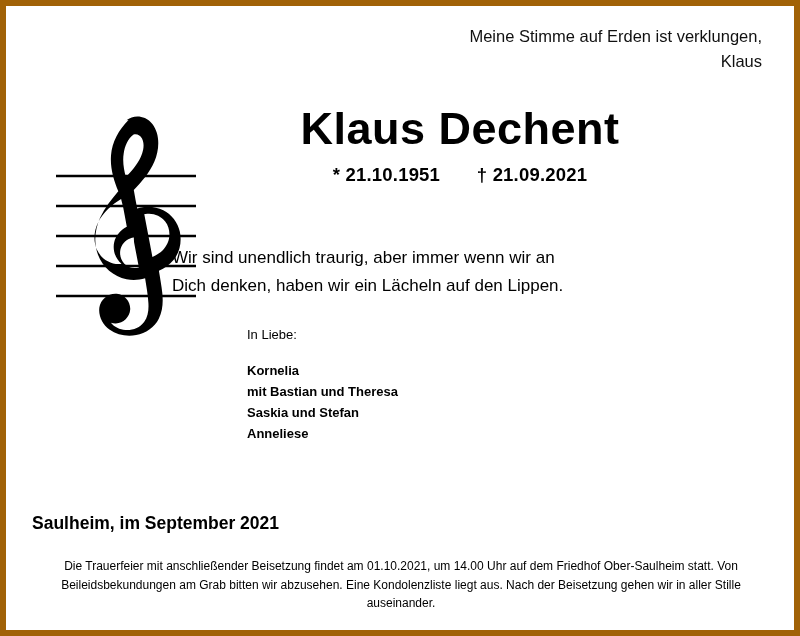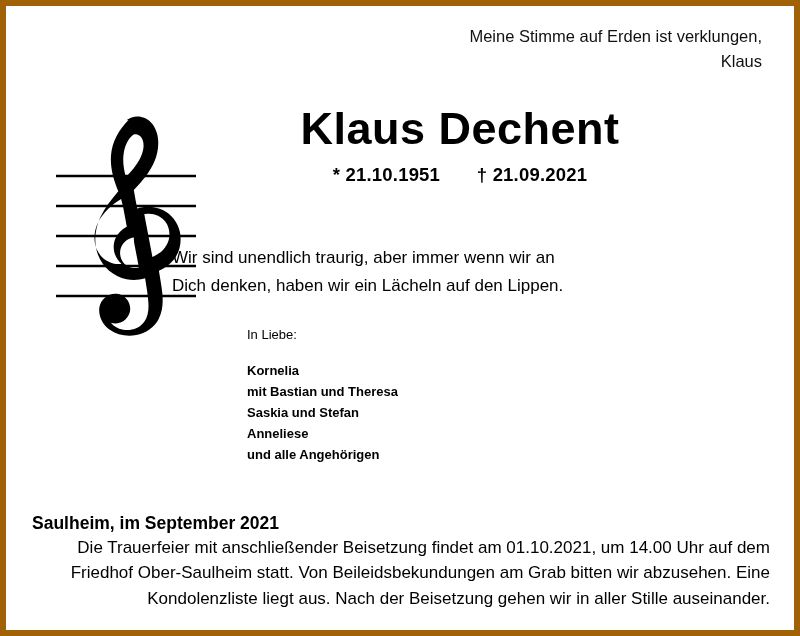--- a/index.html
+++ b/index.html
@@ -93,23 +93,23 @@
     font-size: 17.5px;
     font-weight: bold;
   }
 
   
   .footer-text {
     position: absolute;
     left: 26px;
     right: 24px;
     bottom: 18px;
-    font-size: 17px;
+    font-size: 12px;
     line-height: 1.52;
-    text-align: right;
+    text-align: center;
   }
 
   
   .emblem {
     position: absolute;
     left: 50px;
     top: 108px;
     width: 160px;
     height: 235px;
   }
@@ -213,21 +213,20 @@
       <div>Dich denken, haben wir ein Lächeln auf den Lippen.</div>
     </div>
 
     <div class="closing">
       <div>In Liebe:</div>
       <div class="family">
         <div>Kornelia</div>
         <div>mit Bastian und Theresa</div>
         <div>Saskia und Stefan</div>
         <div>Anneliese</div>
-        <div>und alle Angehörigen</div>
       </div>
     </div>
 
     <div class="place">Saulheim, im September 2021</div>
 
     <div class="footer-text">Die Trauerfeier mit anschließender Beisetzung findet am 01.10.2021, um 14.00 Uhr auf dem Friedhof Ober-Saulheim statt. Von Beileidsbekundungen am Grab bitten wir abzusehen. Eine Kondolenzliste liegt aus. Nach der Beisetzung gehen wir in aller Stille auseinander.</div>
 
   </div>
 </div>
 

